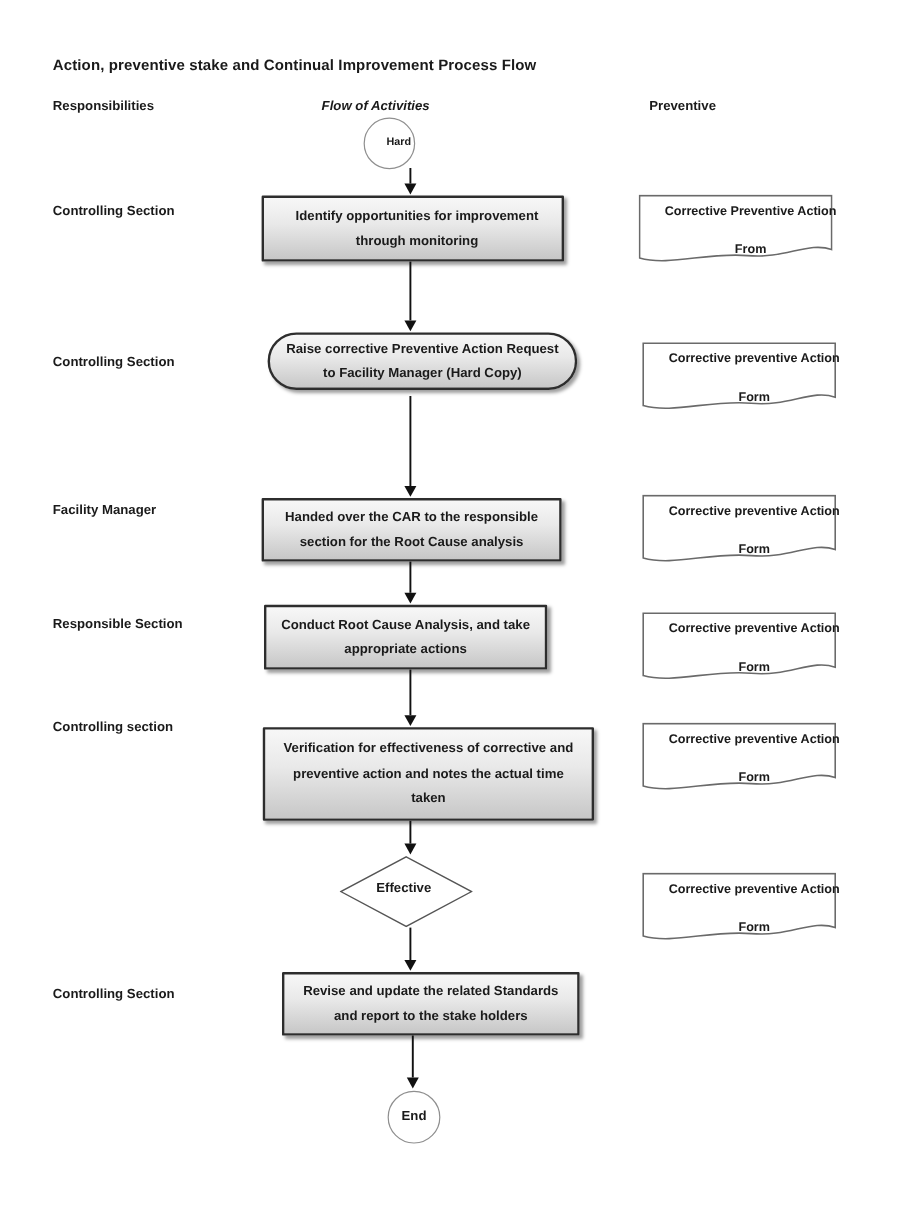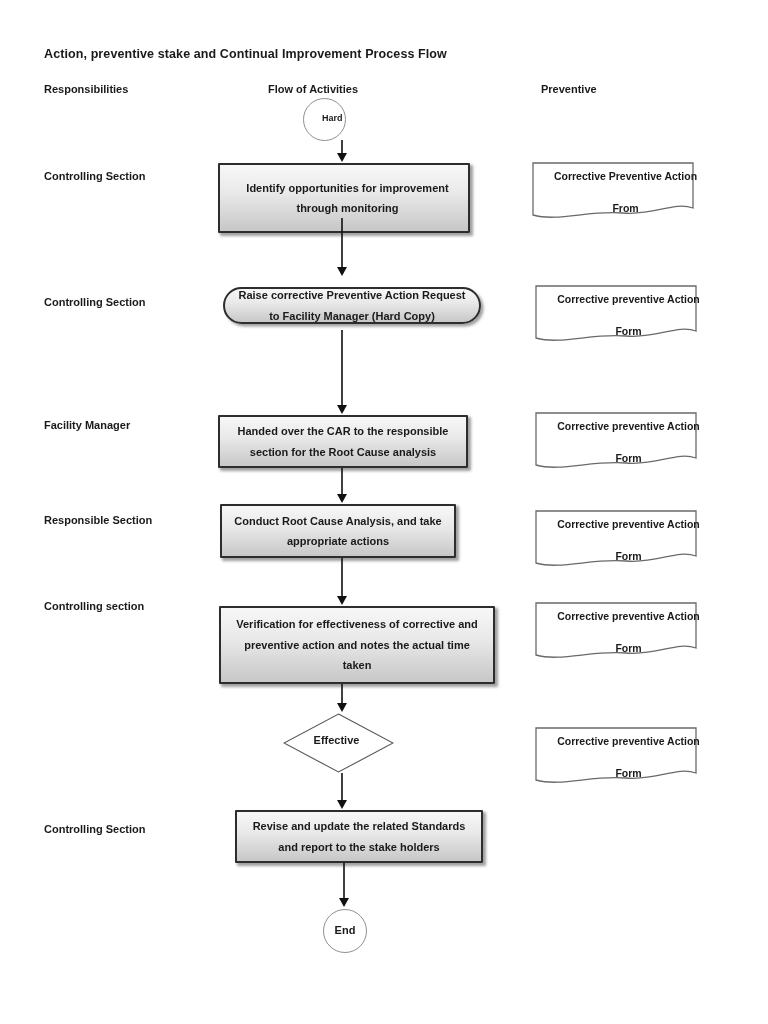--- a/index.html
+++ b/index.html
@@ -3,36 +3,36 @@
 <meta charset="utf-8">
 <style>
   html,body{margin:0;padding:0;}
   body{
     width:768px;height:1024px;background:#ffffff;position:relative;overflow:hidden;
     font-family:"Liberation Sans", sans-serif;color:#1a1a1a;
   }
   .page-title{position:absolute;left:44px;top:47px;font-size:12.5px;font-weight:700;letter-spacing:.1px;}
   .col-header{position:absolute;top:83px;font-size:11px;font-weight:700;}
   .col-resp{left:44px;}
-  .col-flow{left:268px;}
+  .col-flow{left:268px;font-style:italic;}
   .col-docs{left:541px;}
 
   .resp-label{position:absolute;left:44px;font-size:11px;font-weight:700;white-space:nowrap;}
   .rl1{top:170px;} .rl2{top:296px;} .rl3{top:419px;} .rl4{top:514px;} .rl5{top:600px;} .rl6{top:823px;}
 
   .activity-box{
     position:absolute;display:flex;align-items:center;justify-content:center;
     text-align:center;font-size:11px;font-weight:600;line-height:1.85;
     background:linear-gradient(180deg,#f7f7f7 0%,#e9e9e9 42%,#c7c7c7 100%);
     border:2px solid #2d2d2d;border-radius:1px;
     box-shadow:2.5px 2.5px 3px rgba(0,0,0,0.38);
     padding:2px 10px;box-sizing:border-box;
   }
-  .bx1{left:218px;top:163px;width:252px;height:70px;padding-left:17px;}
-  .bx2{left:223px;top:287px;width:258px;height:37px;border-radius:26px;}
+  .bx1{left:218px;top:163px;width:252px;height:55px;padding-left:17px;}
+  .bx2{left:223px;top:277px;width:258px;height:48px;border-radius:26px;}
   .bx3{left:218px;top:415px;width:250px;height:53px;}
   .bx4{left:220px;top:504px;width:236px;height:54px;}
   .bx5{left:219px;top:606px;width:276px;height:78px;}
   .bx6{left:235px;top:810px;width:248px;height:53px;}
 
   .terminator{
     position:absolute;background:#fff;border:1.3px solid #8f8f8f;border-radius:50%;
     box-sizing:border-box;
   }
   .start-circle{left:303px;top:98px;width:43px;height:43px;}

